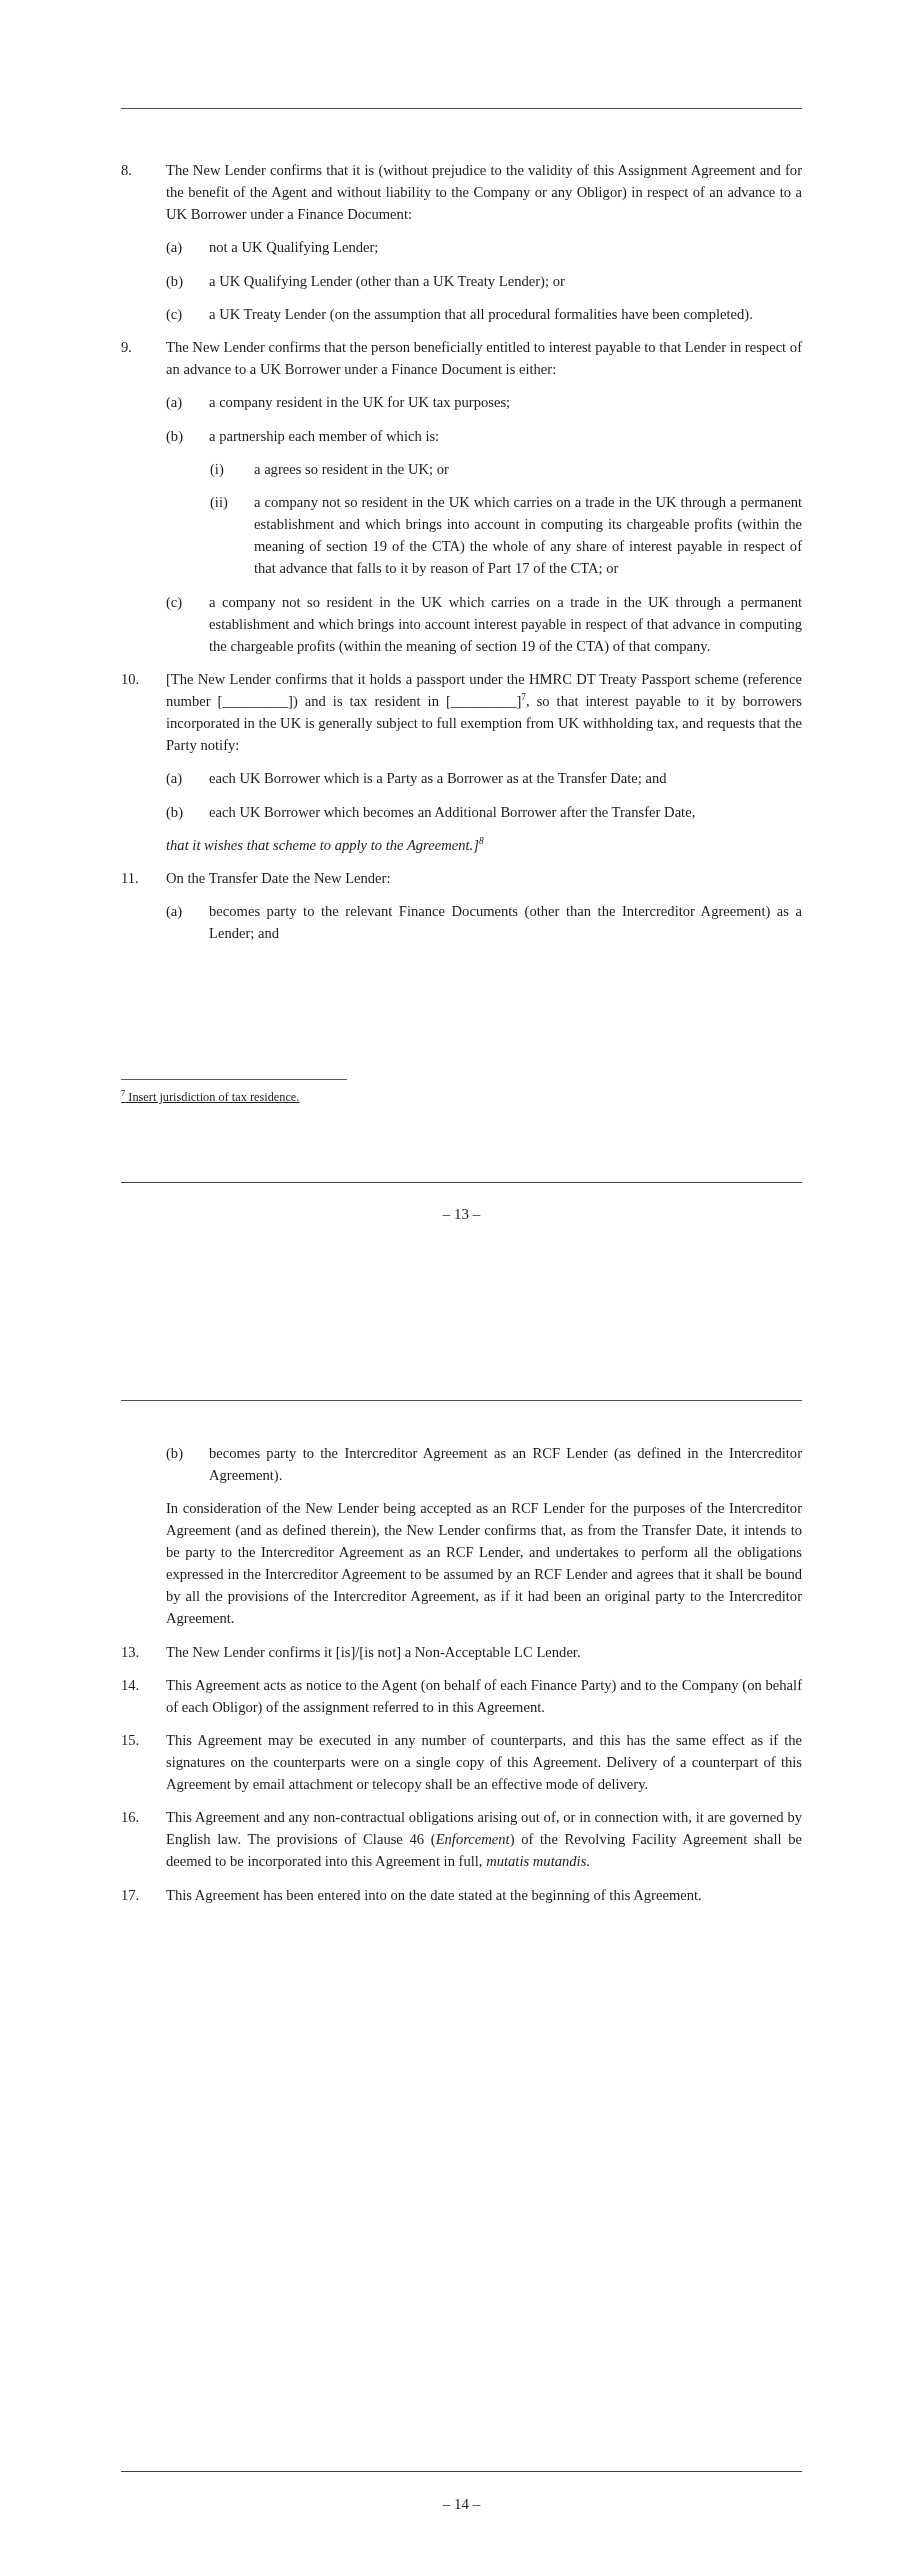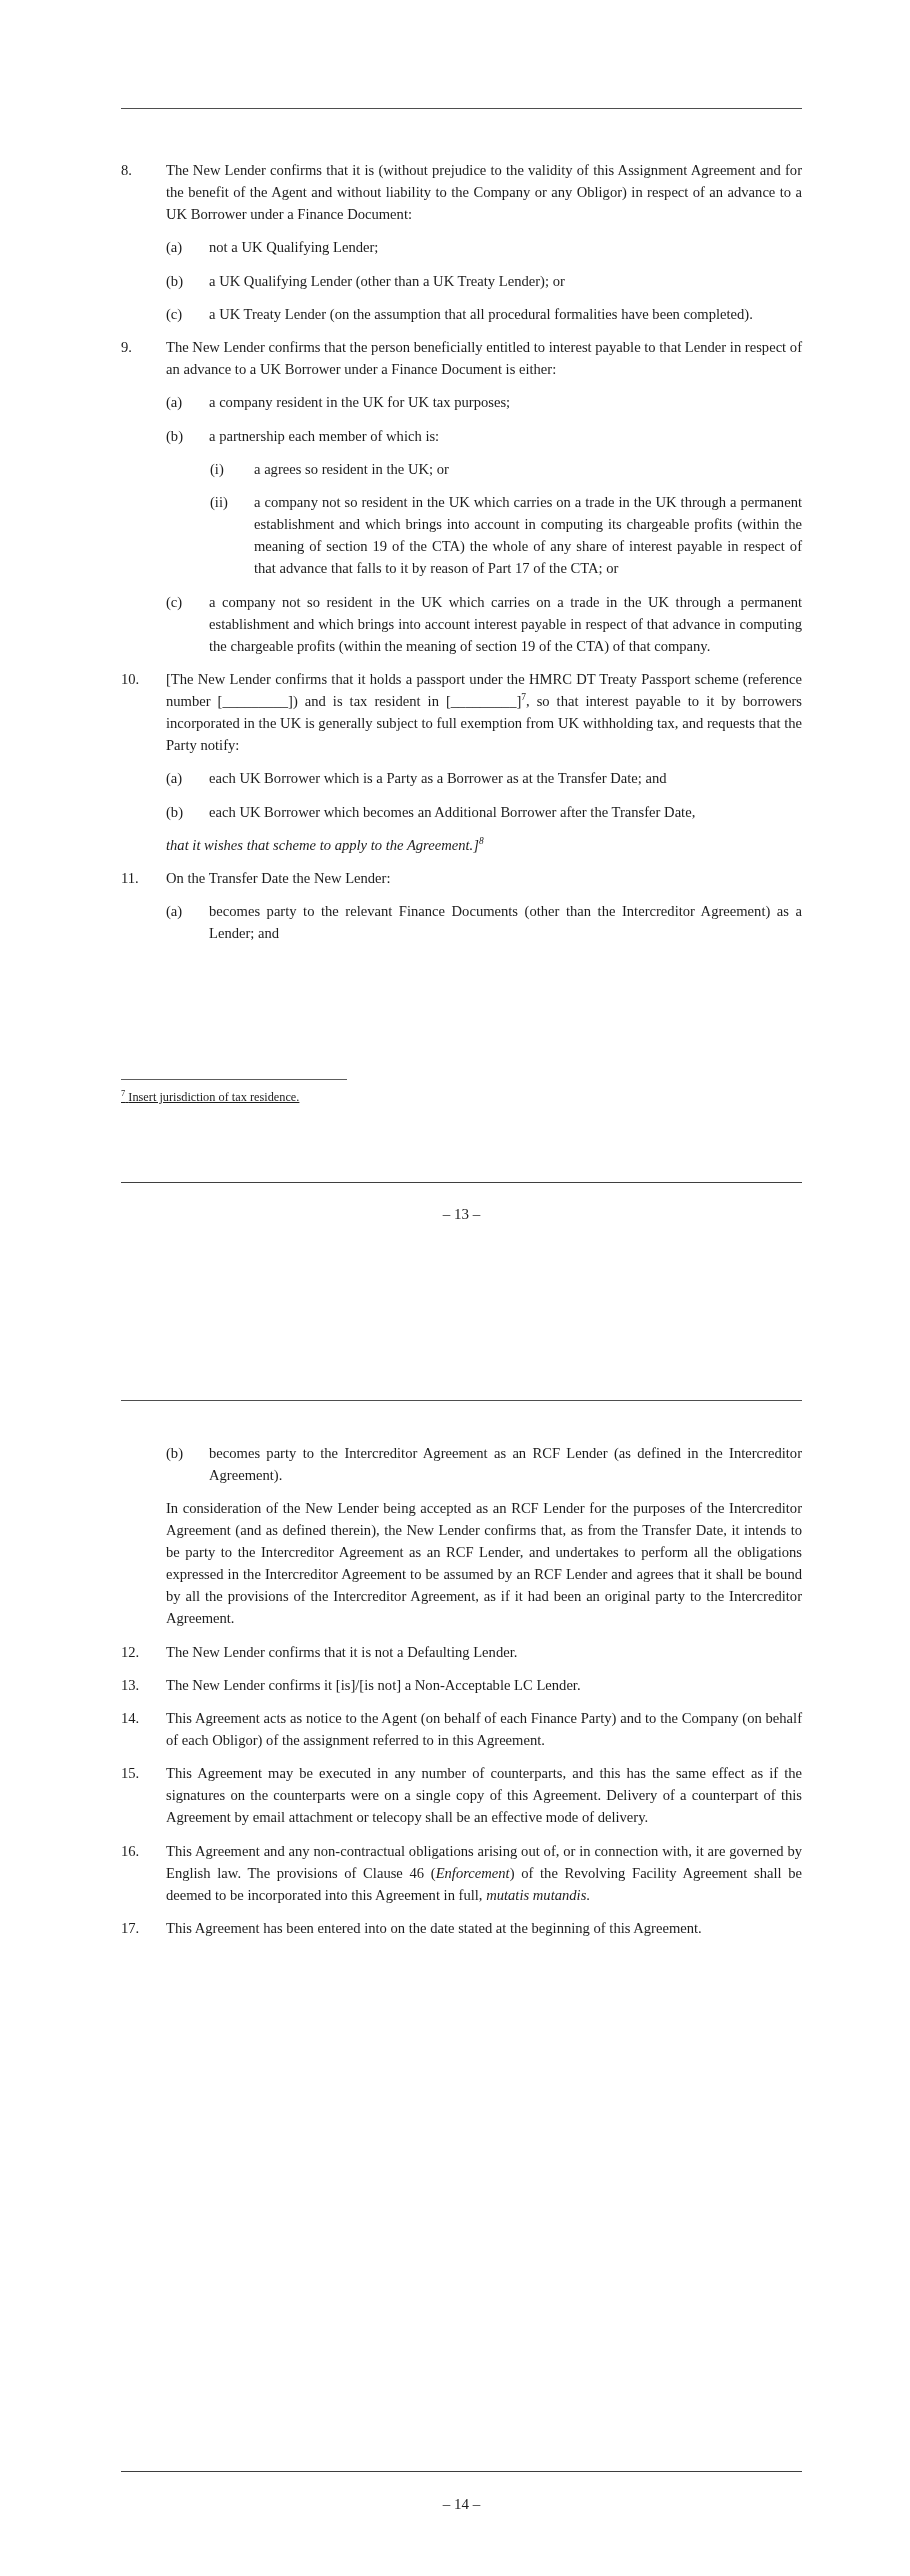--- a/index.html
+++ b/index.html
@@ -157,24 +157,20 @@
 
   <div class="content" style="top:1442px">
 
     <div class="sub1">
       <span class="label">(b)</span>
       <span class="body">becomes party to the Intercreditor Agreement as an RCF Lender (as defined in the Intercreditor Agreement).</span>
     </div>
 
     <div class="para">In consideration of the New Lender being accepted as an RCF Lender for the purposes of the Intercreditor Agreement (and as defined therein), the New Lender confirms that, as from the Transfer Date, it intends to be party to the Intercreditor Agreement as an RCF Lender, and undertakes to perform all the obligations expressed in the Intercreditor Agreement to be assumed by an RCF Lender and agrees that it shall be bound by all the provisions of the Intercreditor Agreement, as if it had been an original party to the Intercreditor Agreement.</div>
 
-    <div class="clause">
-      <span class="num">12.</span>
-      <span class="body">The New Lender confirms that it is not a Defaulting Lender.</span>
-    </div>
 
     <div class="clause">
       <span class="num">13.</span>
       <span class="body">The New Lender confirms it [is]/[is not] a Non-Acceptable LC Lender.</span>
     </div>
 
     <div class="clause">
       <span class="num">14.</span>
       <span class="body">This Agreement acts as notice to the Agent (on behalf of each Finance Party) and to the Company (on behalf of each Obligor) of the assignment referred to in this Agreement.</span>
     </div>

